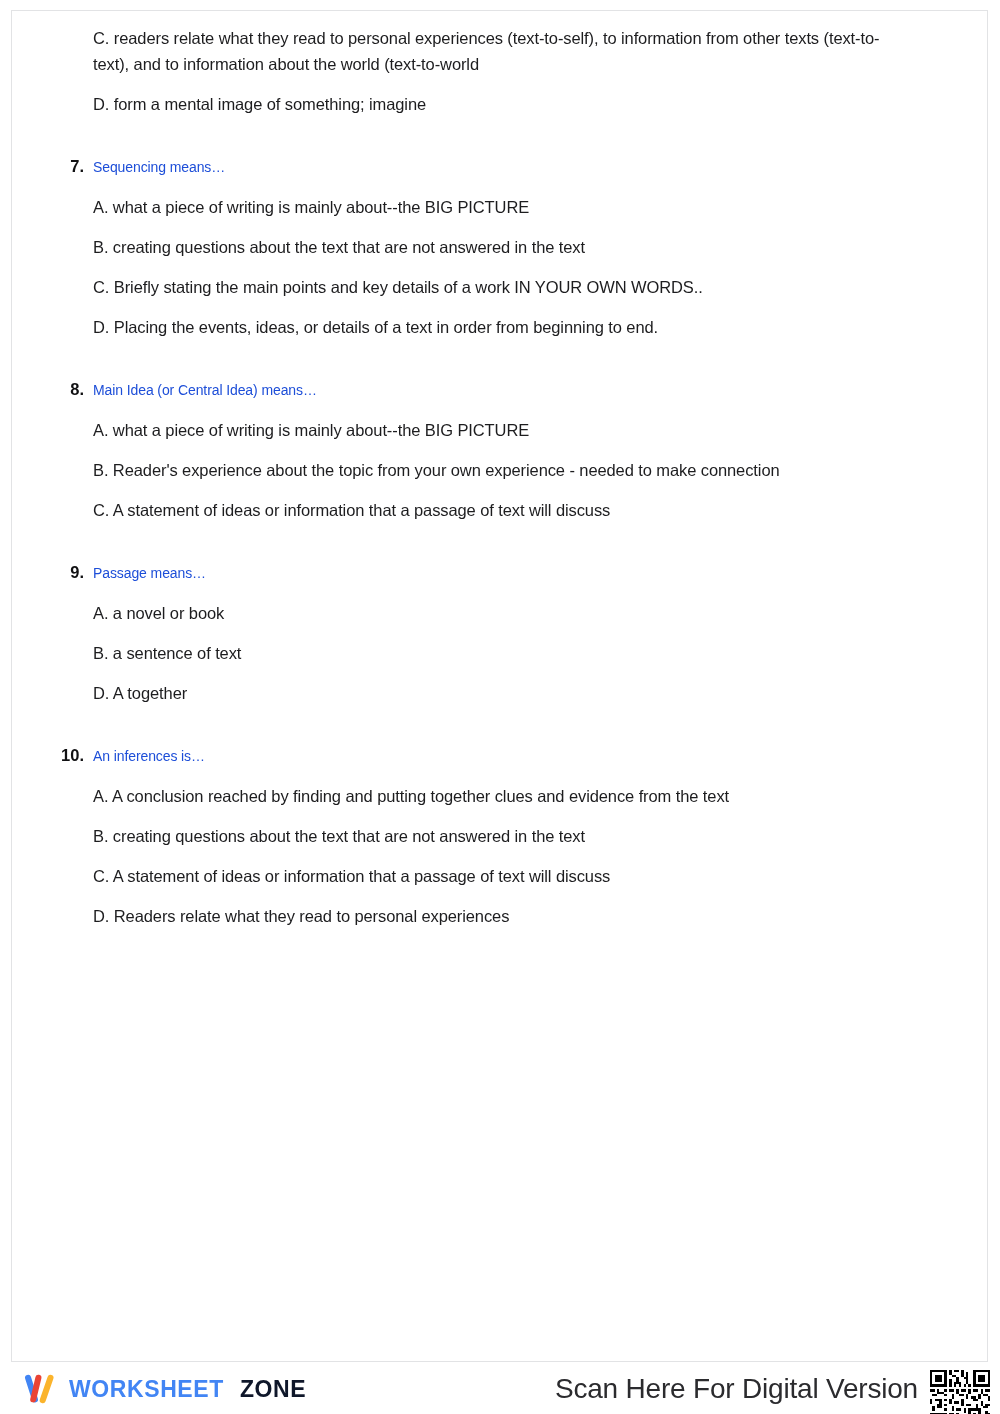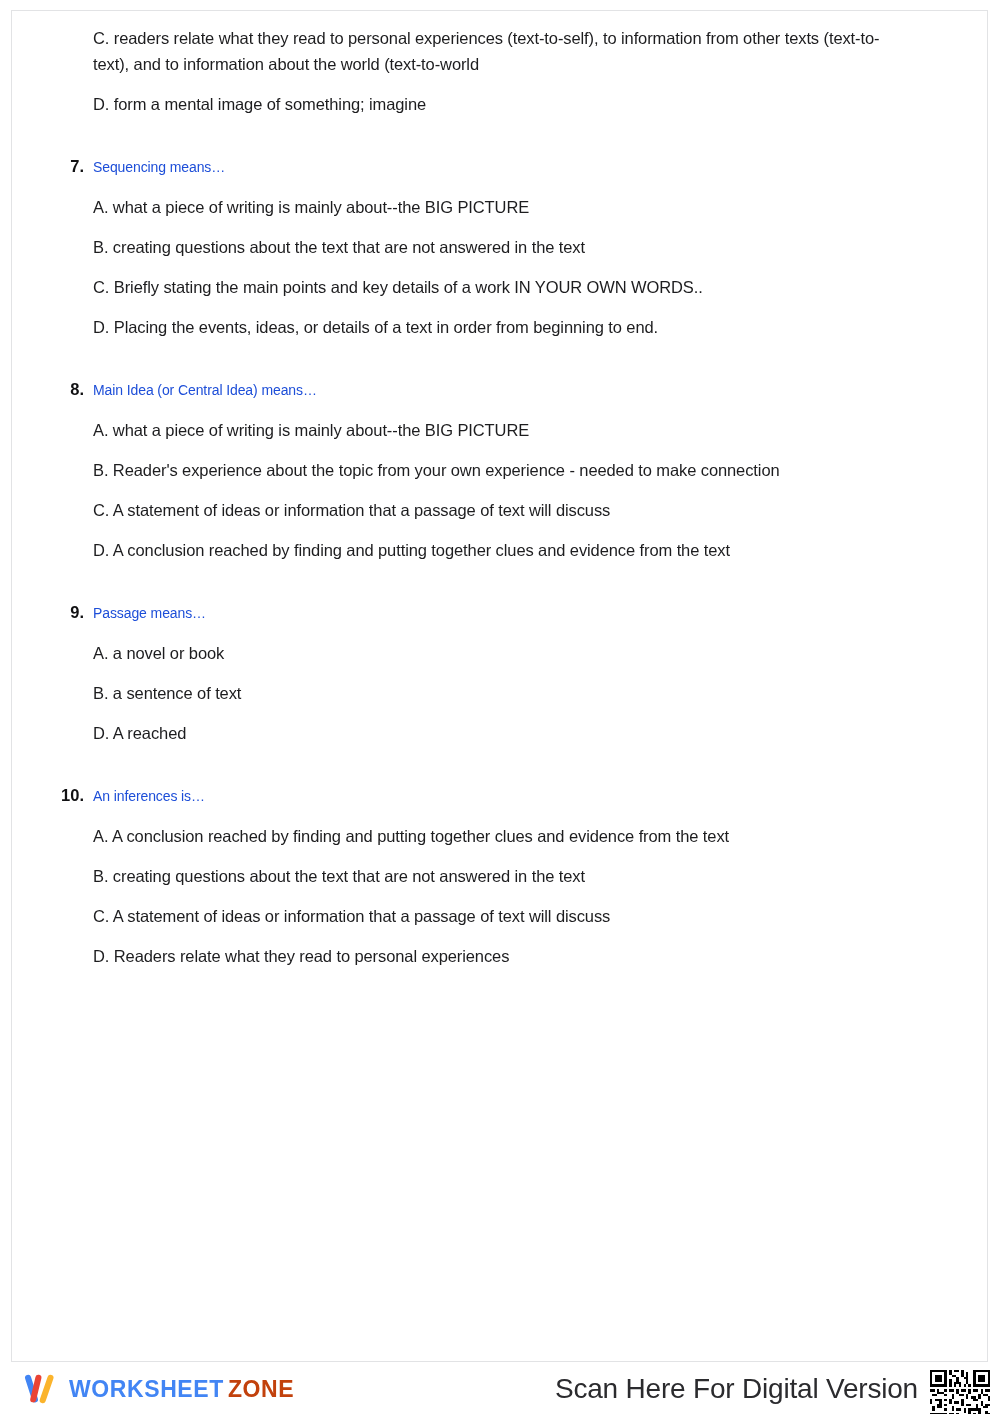--- a/index.html
+++ b/index.html
@@ -119,21 +119,21 @@
     margin-right: 9px;
   }
   .brand-text {
     font-size: 23px;
     font-weight: bold;
     letter-spacing: 0.6px;
     line-height: 1;
     white-space: nowrap;
   }
   .brand-worksheet { color: #4285f4; }
-  .brand-zone { color: #c2410c; margin-left: 4px; }
+  .brand-zone { color: #0f172a; margin-left: 16px; }
 
   .scan-text {
     position: absolute;
     right: 82px;
     top: 9px;
     font-size: 28px;
     color: #2b2b2e;
     line-height: 34px;
     white-space: nowrap;
     letter-spacing: -0.2px;
@@ -177,33 +177,32 @@
 
       <div class="q">
         <div class="q-head">
           <span class="q-num">8.</span>
           <span class="q-text">Main Idea (or Central Idea) means…</span>
         </div>
         <div class="q-opts">
           <div class="opt">A. what a piece of writing is mainly about--the BIG PICTURE</div>
           <div class="opt">B. Reader's experience about the topic from your own experience - needed to make connection</div>
           <div class="opt">C. A statement of ideas or information that a passage of text will discuss</div>
-          <div class="opt">D. A conclusion reached by finding and putting together clues and evidence from the text</div>
         </div>
       </div>
 
       <div class="q">
         <div class="q-head">
           <span class="q-num">9.</span>
           <span class="q-text">Passage means…</span>
         </div>
         <div class="q-opts">
           <div class="opt">A. a novel or book</div>
           <div class="opt">B. a sentence of text</div>
-          <div class="opt">D. A reached</div>
+          <div class="opt">D. A together</div>
         </div>
       </div>
 
       <div class="q">
         <div class="q-head">
           <span class="q-num">10.</span>
           <span class="q-text">An inferences is…</span>
         </div>
         <div class="q-opts">
           <div class="opt">A. A conclusion reached by finding and putting together clues and evidence from the text</div>

